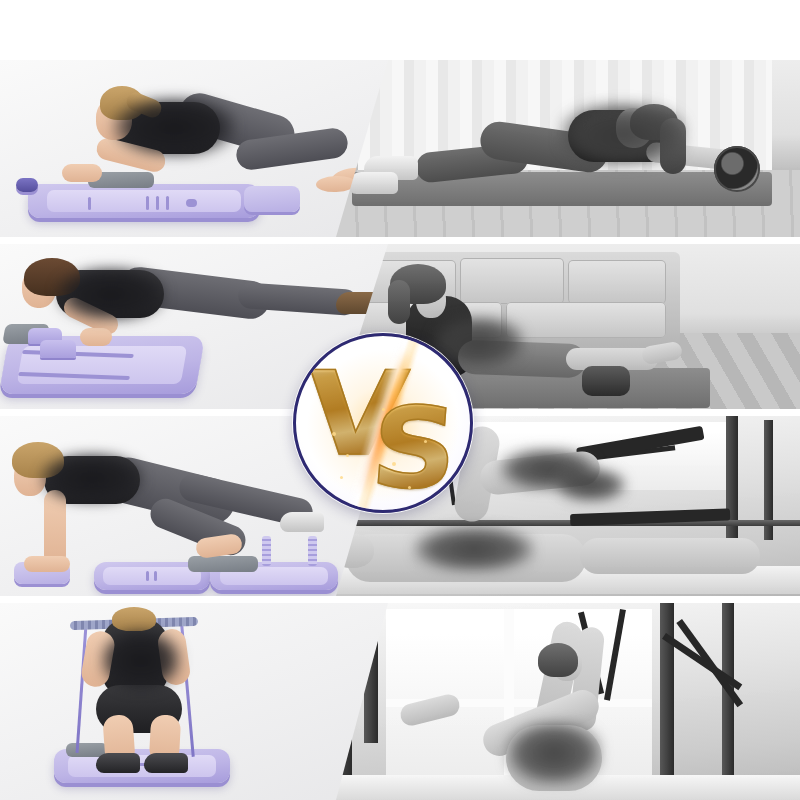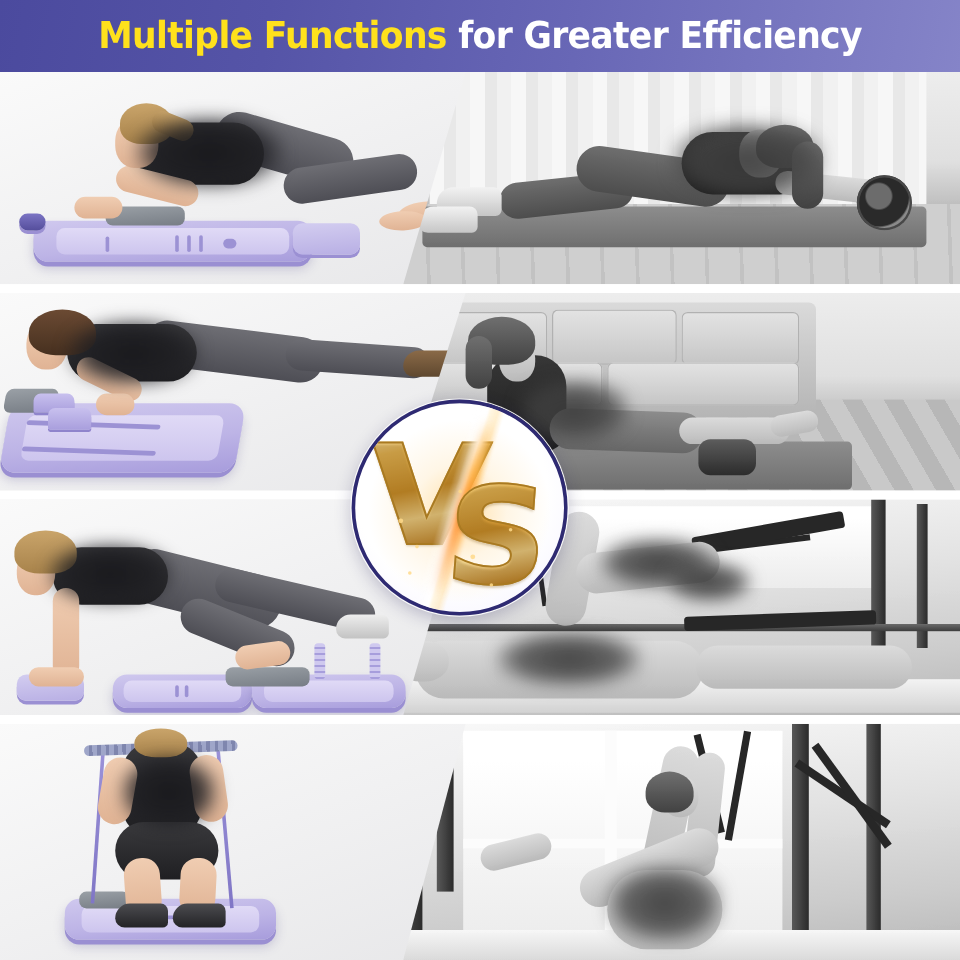--- a/index.html
+++ b/index.html
@@ -216,25 +216,20 @@
   .spark { position:absolute; border-radius:50%; background:#ffd98a; opacity:.85; }
 
   
   .gap-h { position:absolute; left:0; width:800px; background:#ffffff; z-index:30; }
 </style>
 </head>
 <body>
 
 <div id="poster">
 
-  <div class="banner">
-    <div class="banner-text">
-      <span class="hl">Multiple Functions</span><span class="pl"> for Greater Efficiency</span>
-    </div>
-  </div>
 
   <div class="collage">
 
     <div class="row row-0">
 
       <div class="cell cell-left sl">
         <div class="photo">
           <div class="studio-bg"></div>
 
           <div class="board" style="left:28px; top:124px; width:232px; height:34px;">

